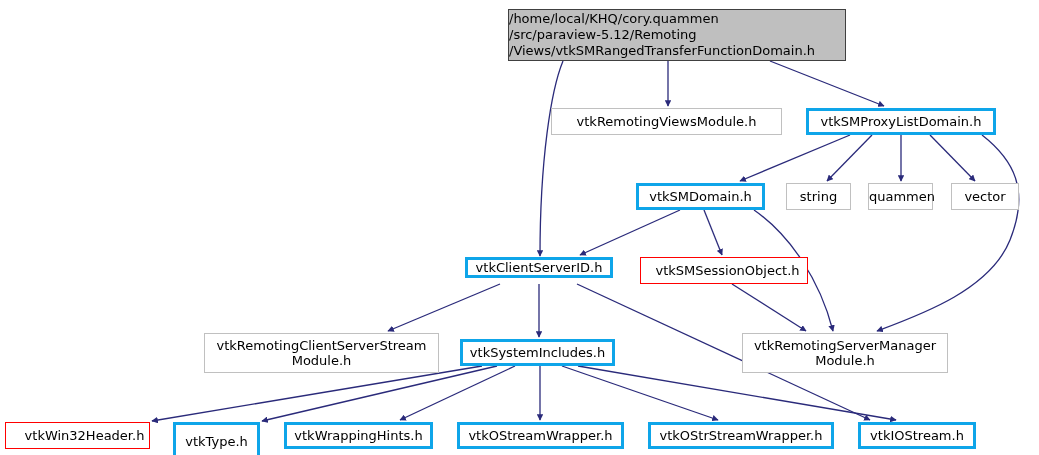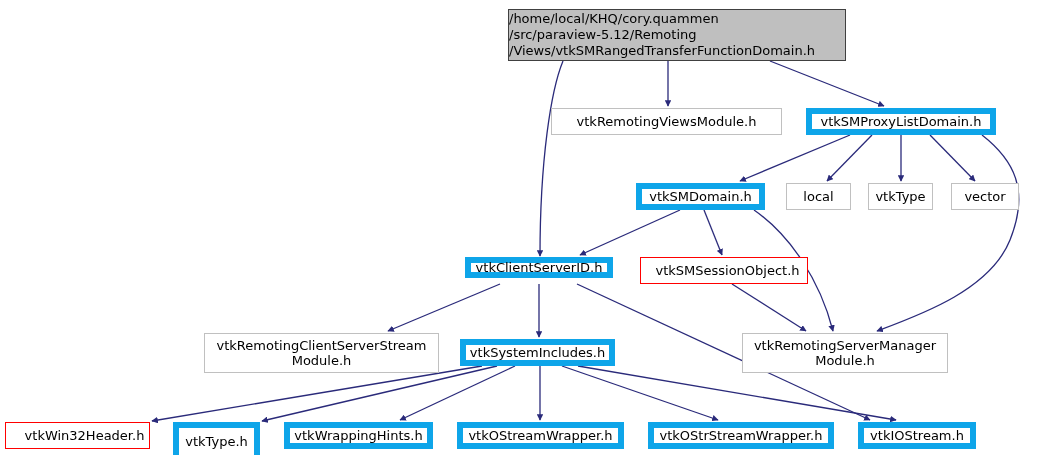--- a/index.html
+++ b/index.html
@@ -32,21 +32,21 @@
     text-align: center;
     font-size: 13px;
     line-height: 15px;
     color: #000000;
     background: #ffffff;
     border: 1px solid #c0c0c0;
     white-space: pre-line;
     letter-spacing: 0px;
   }
   .gnode.solid {
-    border: 6px solid #0ea5e9;
+    border: 3px solid #0ea5e9;
   }
   .gnode.red {
     border: 1px solid #ff0000;
   }
   .gnode.root {
     background: #bfbfbf;
     border: 1px solid #404040;
     text-align: left;
     justify-content: flex-start;
     font-size: 13px;
@@ -93,22 +93,22 @@
       </g>
   </svg>
 
   <div id="nodes">
       <div class="gnode root" style="left: 508px; top: 9px; width: 338px; height: 52px;"><span class="nlabel">/home/local/KHQ/cory.quammen
 /src/paraview-5.12/Remoting
 /Views/vtkSMRangedTransferFunctionDomain.h</span></div>
       <div class="gnode module" style="left: 551px; top: 108px; width: 231px; height: 27px;"><span class="nlabel">vtkRemotingViewsModule.h</span></div>
       <div class="gnode solid" style="left: 806px; top: 108px; width: 190px; height: 27px;"><span class="nlabel">vtkSMProxyListDomain.h</span></div>
       <div class="gnode solid" style="left: 636px; top: 183px; width: 129px; height: 27px;"><span class="nlabel">vtkSMDomain.h</span></div>
-      <div class="gnode module" style="left: 786px; top: 183px; width: 65px; height: 27px;"><span class="nlabel">local</span></div>
-      <div class="gnode module" style="left: 868px; top: 183px; width: 65px; height: 27px;"><span class="nlabel">vtkType</span></div>
+      <div class="gnode module" style="left: 786px; top: 183px; width: 65px; height: 27px;"><span class="nlabel">string</span></div>
+      <div class="gnode module" style="left: 868px; top: 183px; width: 65px; height: 27px;"><span class="nlabel">quammen</span></div>
       <div class="gnode module" style="left: 951px; top: 183px; width: 68px; height: 27px;"><span class="nlabel">vector</span></div>
       <div class="gnode solid" style="left: 465px; top: 257px; width: 148px; height: 21px;"><span class="nlabel">vtkClientServerID.h</span></div>
       <div class="gnode red" style="left: 640px; top: 257px; width: 168px; height: 27px; padding-left: 7px;"><span class="nlabel">vtkSMSessionObject.h</span></div>
       <div class="gnode module" style="left: 204px; top: 333px; width: 235px; height: 40px;"><span class="nlabel">vtkRemotingClientServerStream
 Module.h</span></div>
       <div class="gnode solid" style="left: 460px; top: 339px; width: 155px; height: 27px;"><span class="nlabel">vtkSystemIncludes.h</span></div>
       <div class="gnode module" style="left: 742px; top: 333px; width: 206px; height: 40px;"><span class="nlabel">vtkRemotingServerManager
 Module.h</span></div>
       <div class="gnode red" style="left: 5px; top: 422px; width: 145px; height: 27px; padding-left: 14px;"><span class="nlabel">vtkWin32Header.h</span></div>
       <div class="gnode solid" style="left: 173px; top: 422px; width: 87px; height: 39px;"><span class="nlabel">vtkType.h</span></div>

